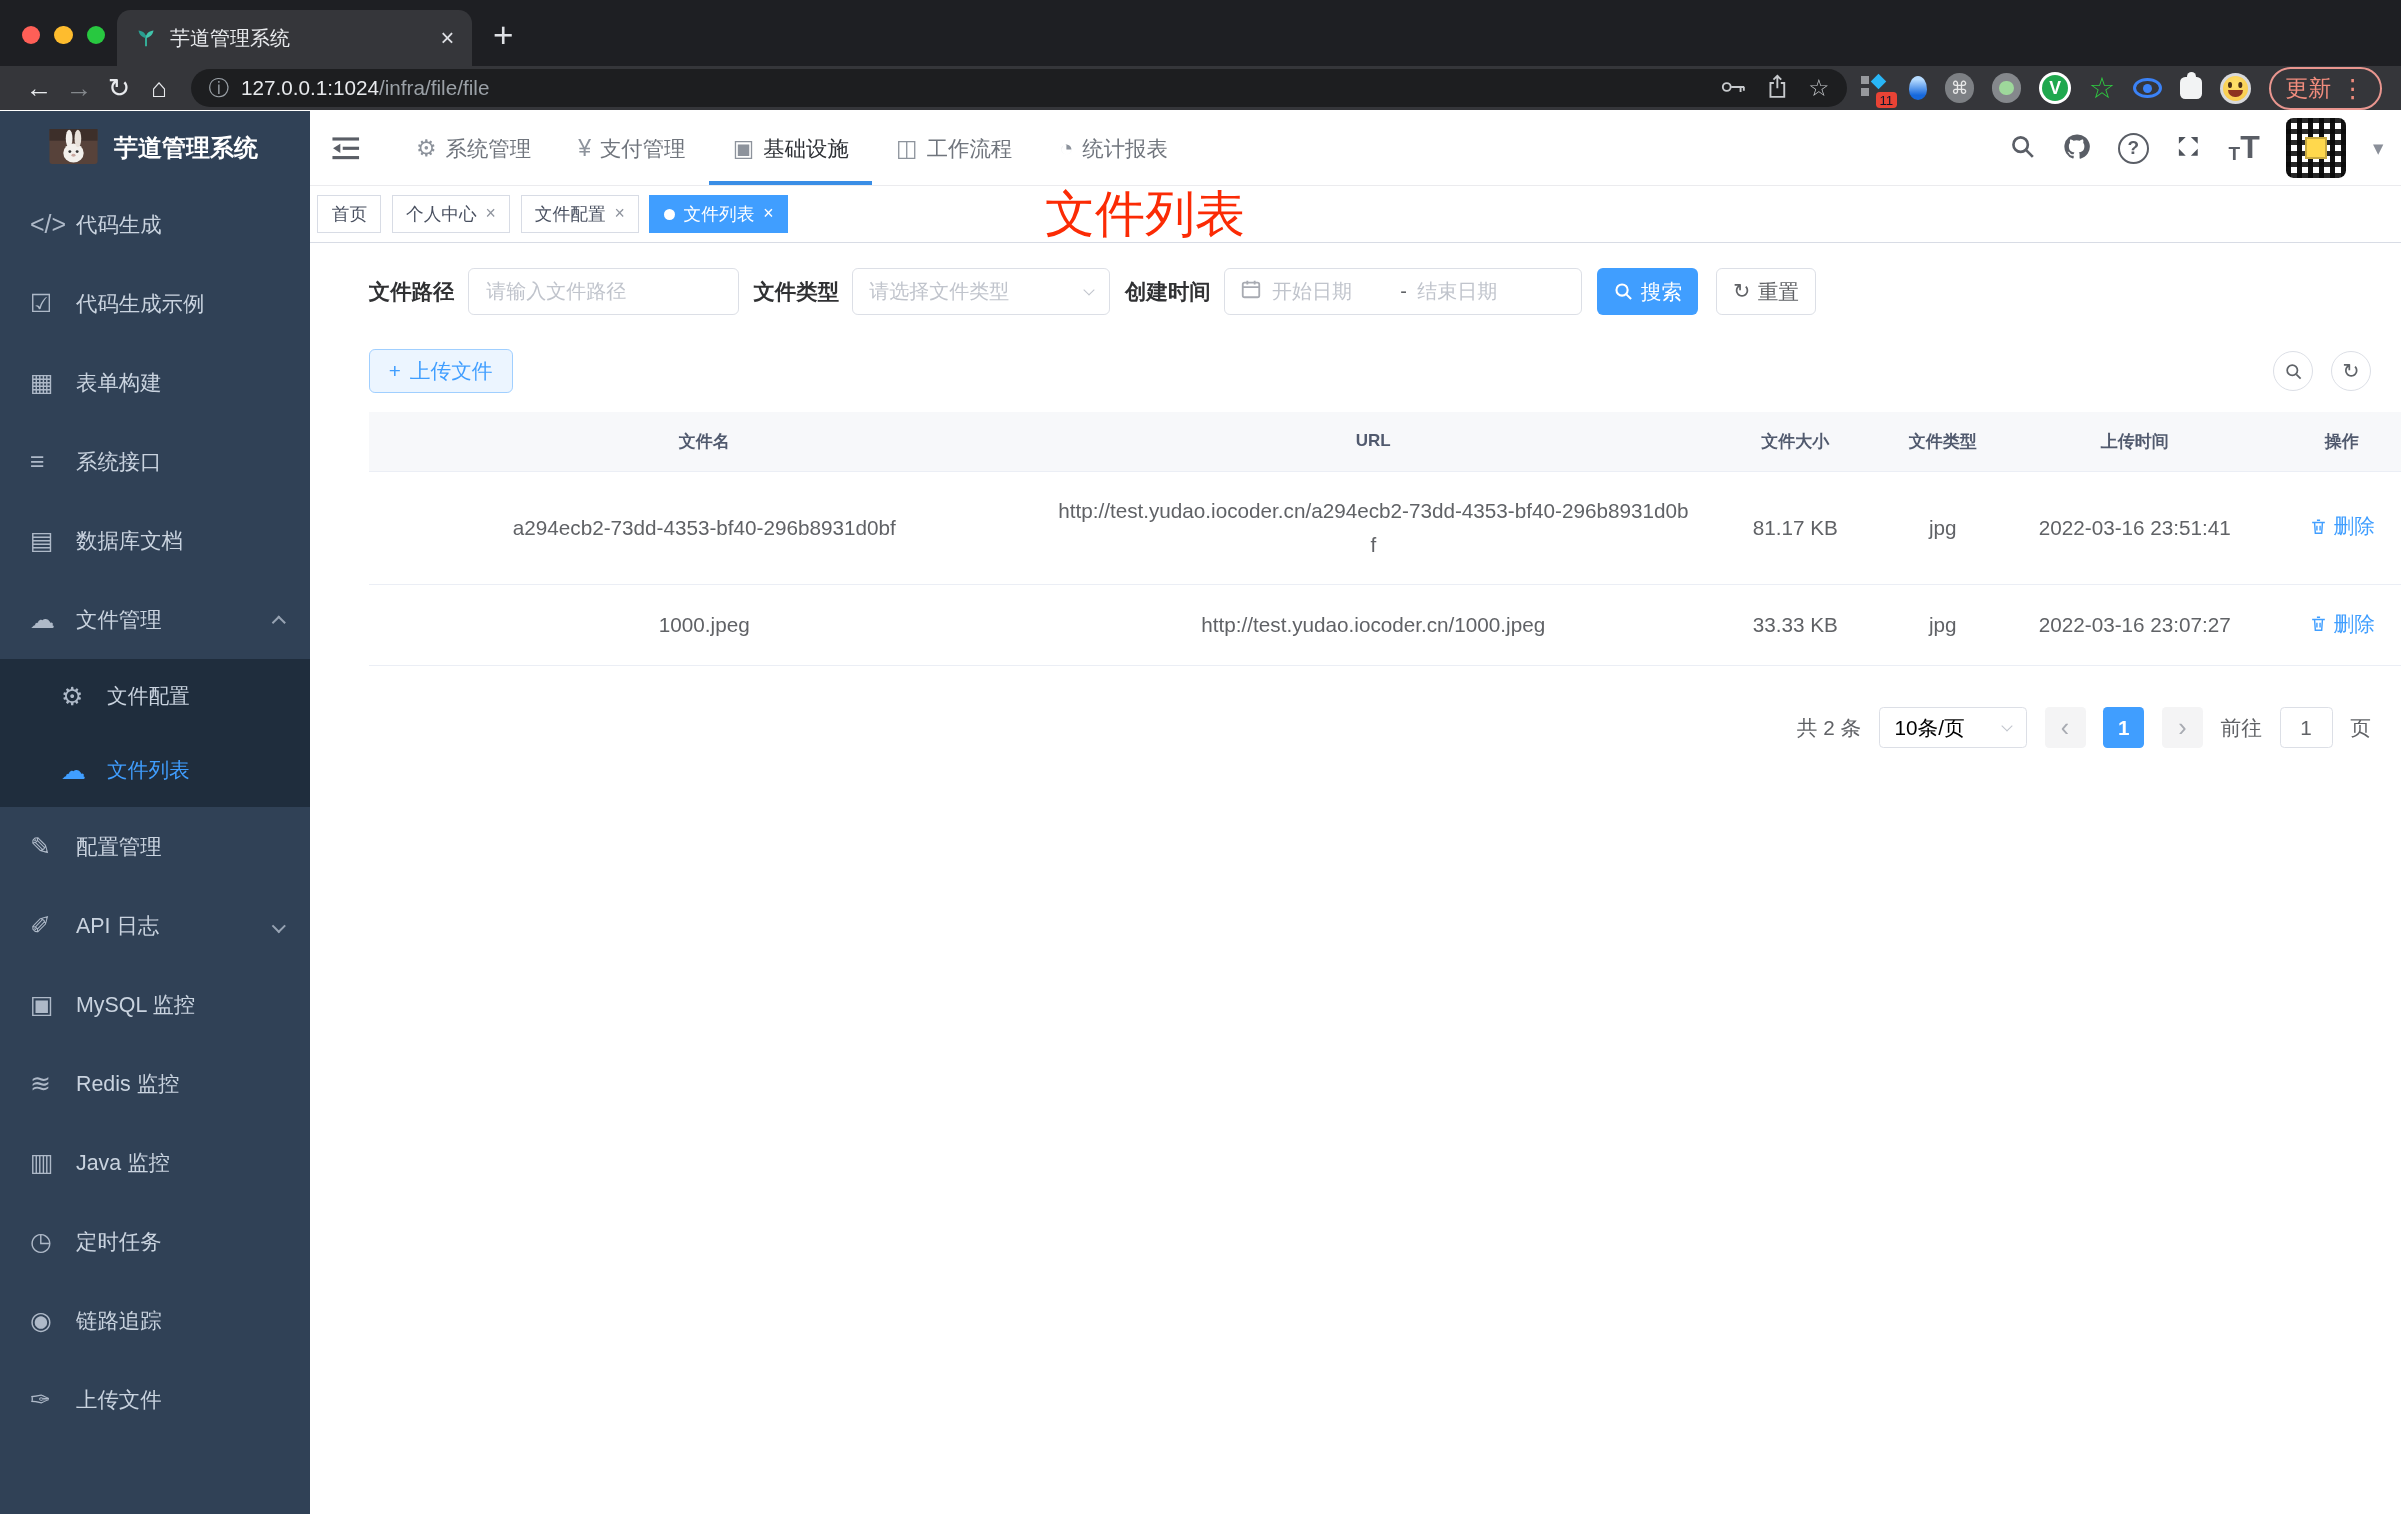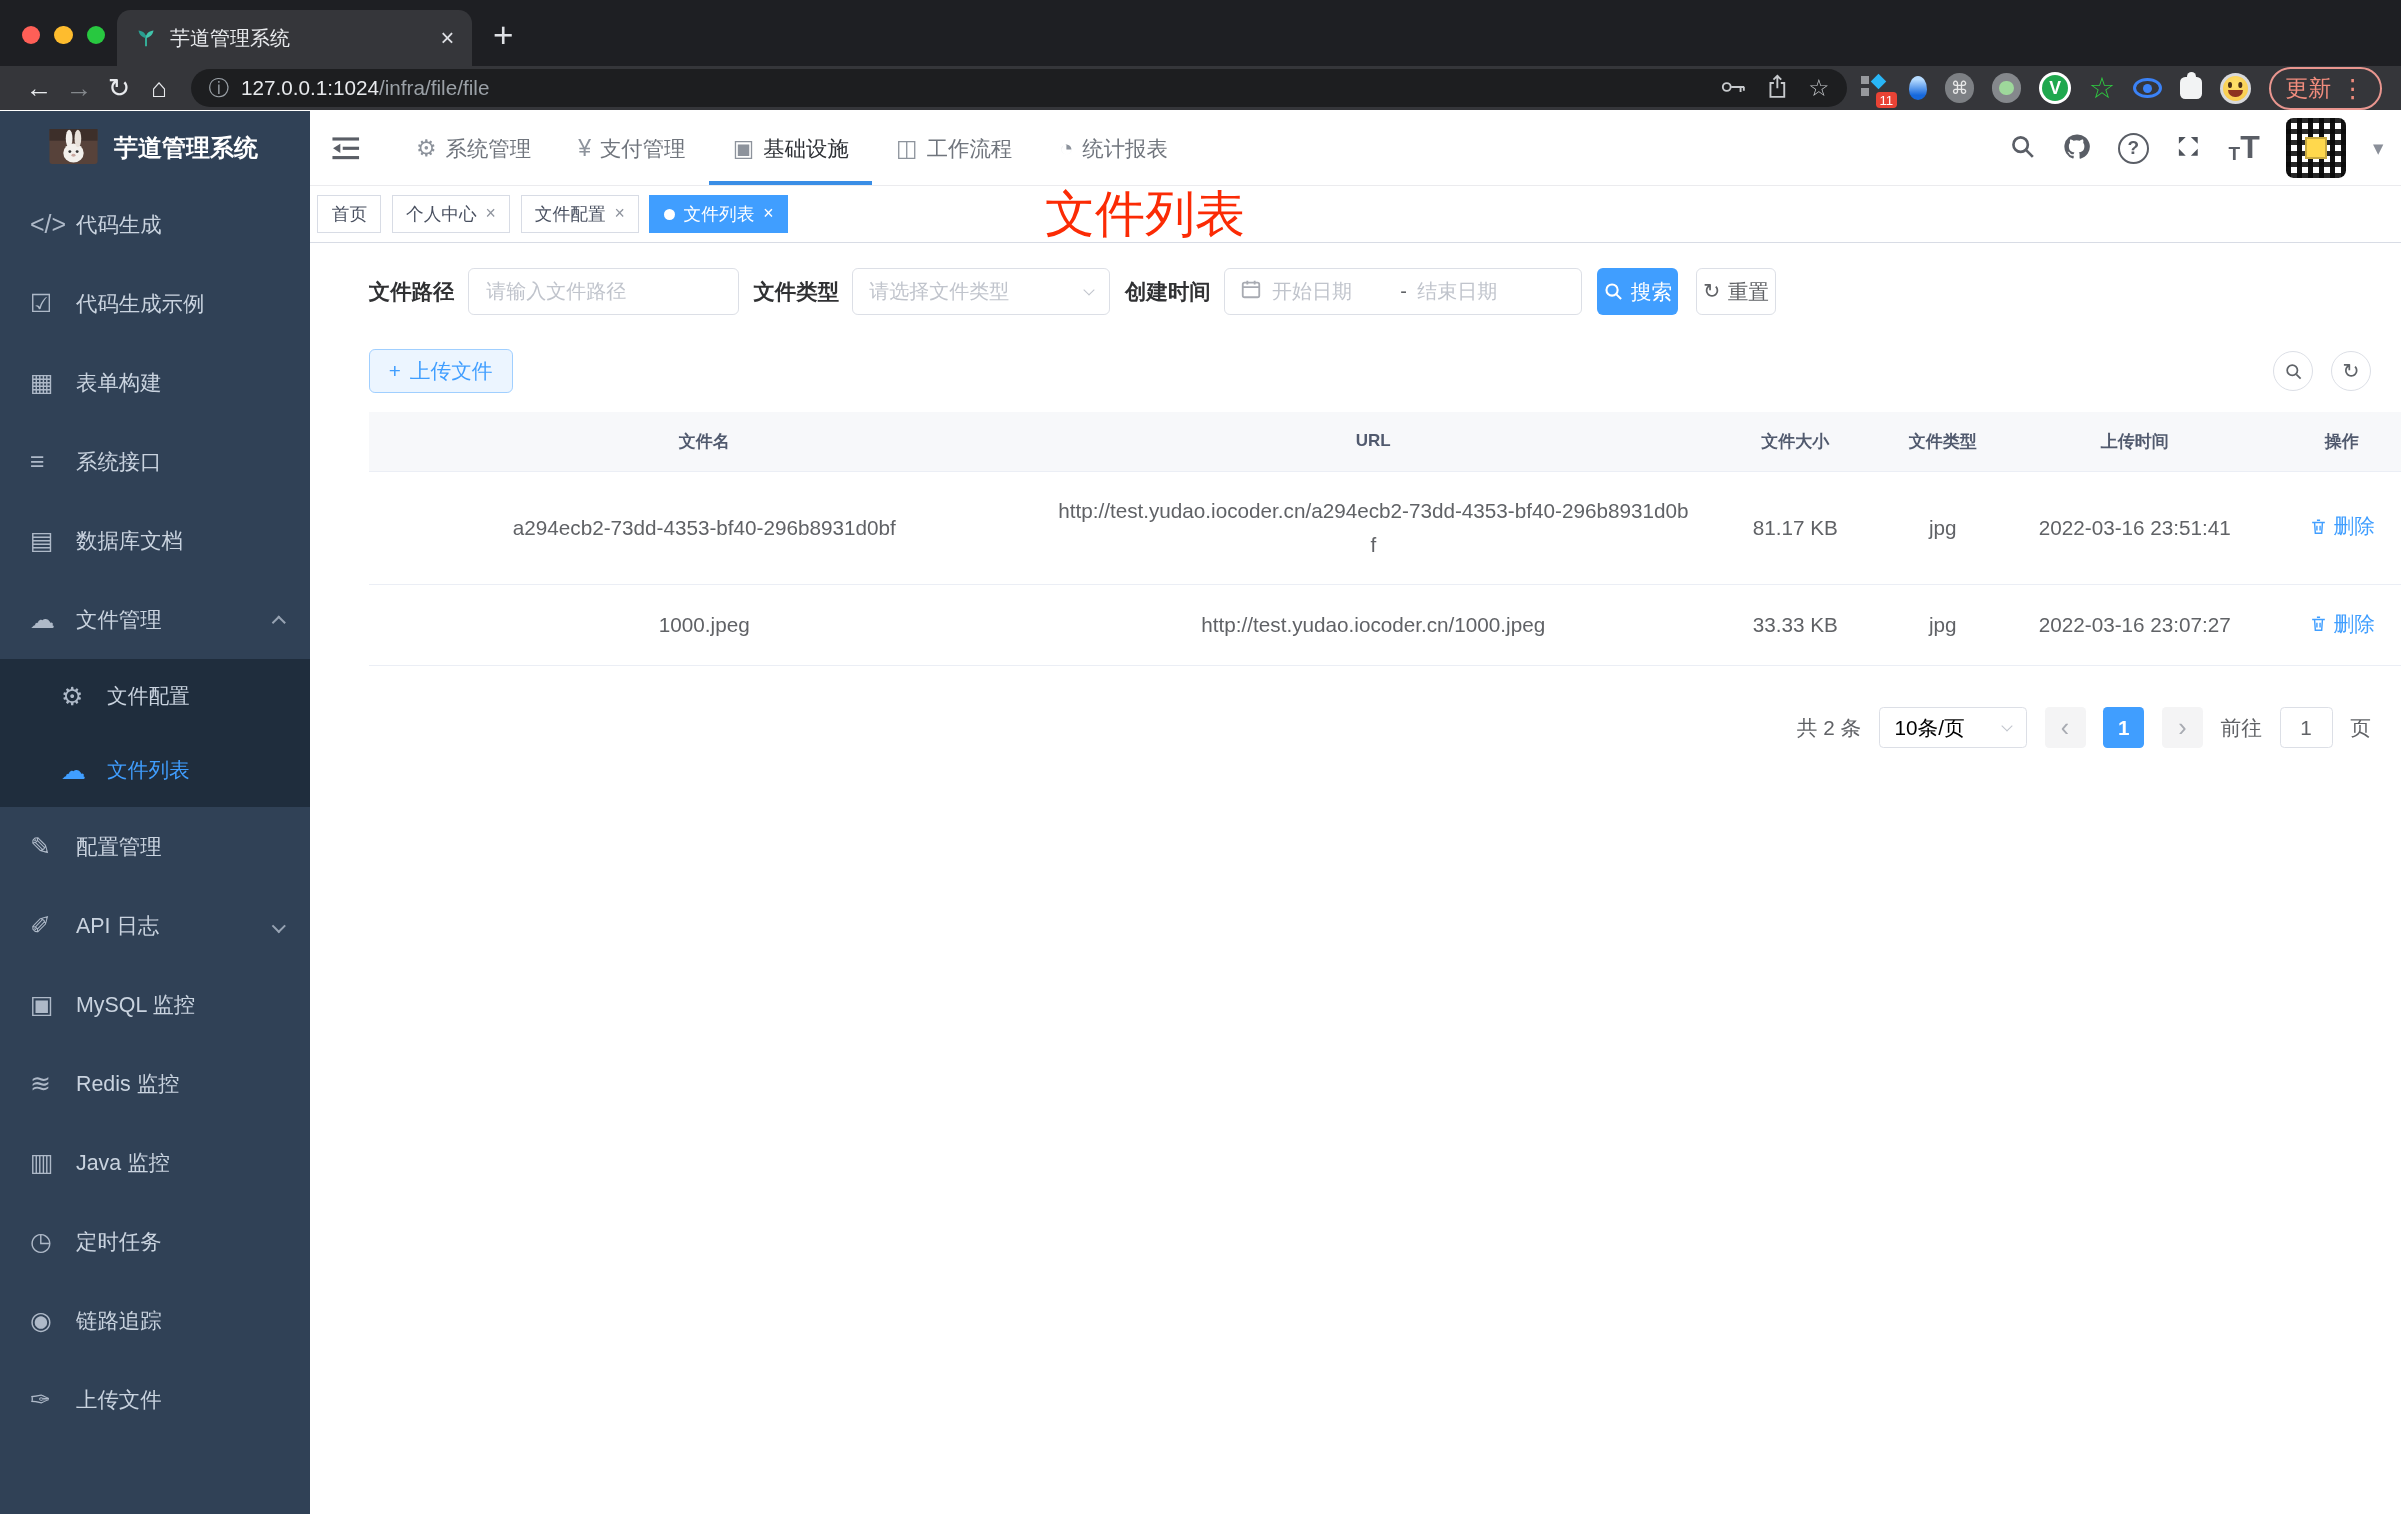--- a/index.html
+++ b/index.html
@@ -24,21 +24,21 @@
     align-items:center; padding:0 17.7px; margin:0 11.8px; }
   .info-i { color:#9aa0a6; font-size:20.7px; margin-right:11.8px; }
   .host { color:#e8eaed; font-size:20.7px; } .path { color:#9aa0a6; font-size:20.7px; }
   .pill-right { margin-left:auto; display:flex; gap:20.7px; align-items:center; }
   .star { color:#c7cacd; font-size:23.6px; }
   .exts { display:flex; align-items:center; gap:17.7px; }
   .ext1 { position:relative; width:32px; height:32px; }
   .ext1 .sq { position:absolute; left:2.2px; width:8px; height:8px; background:#97999d; }
   .ext1 .sq.s2 { top:16px; } .ext1 .sq.s1 { top:4.4px; }
   .ext1 .diam { position:absolute; left:14px; top:3.7px; width:11px; height:11px; background:#29b6f6; transform:rotate(45deg); }
-  .ext-badge { position:absolute; right:-5.9px; bottom:-4.4px; background:#e94335; color:#ffffff;
+  .ext-badge { position:absolute; right:-5.9px; bottom:-4.4px; background:#e94335; color:#0f172a;
     font-size:13.3px; border-radius:3.7px; padding:1.5px 3.7px; line-height:1; }
   .balloon { width:18.4px; height:24px; background:linear-gradient(#b5dbff 15%,#1668dc 80%);
     border-radius:50% 50% 50% 50%/56% 56% 44% 44%; }
   .cmdc { width:29.5px; height:29.5px; border-radius:50%; background:#7d8084; color:#e8e8e8;
     display:flex; align-items:center; justify-content:center; font-size:17.7px; }
   .dotc { width:29.5px; height:29.5px; border-radius:50%; background:#85888c; display:flex; align-items:center; justify-content:center; }
   .dotc .in { width:14.8px; height:14.8px; border-radius:50%; background:#9ed89b; }
   .vcirc { width:32px; height:32px; border-radius:50%; background:#fff; display:flex; align-items:center; justify-content:center; }
   .vcirc .in { width:26.6px; height:26.6px; border-radius:50%; background:#1fa84e; color:#fff;
     font-weight:bold; font-size:17.7px; display:flex; align-items:center; justify-content:center; }
@@ -115,21 +115,21 @@
   .flabel { font-weight:bold; margin-right:13.3px; white-space:nowrap; }
   .finput { width:271px; height:47px; border:0.7px solid #dcdfe6; border-radius:5.9px; padding:0 17.7px;
     font-size:20px; color:#606266; margin-right:14.8px; outline:none; font-family:inherit; }
   .finput::placeholder, .fdate input::placeholder { color:#c0c4cc; }
   .fselect { width:258px; height:47px; border:0.7px solid #dcdfe6; border-radius:5.9px; display:flex;
     align-items:center; justify-content:space-between; padding:0 16px; color:#c0c4cc; font-size:20px; margin-right:14.8px; }
   .fdate { width:358px; height:47px; border:0.7px solid #dcdfe6; border-radius:5.9px; display:flex;
     align-items:center; padding:0 14.8px; gap:10.3px; }
   .fdate input { border:none; outline:none; width:118px; font-size:20px; color:#606266; font-family:inherit; }
   .dsep { color:#606266; font-size:20px; }
-  .btn { display:flex; align-items:center; gap:7.4px; height:47px; padding:0 6px;
+  .btn { display:flex; align-items:center; gap:7.4px; height:47px; padding:0 16px;
     border-radius:5.9px; font-size:20.7px; cursor:pointer; white-space:nowrap; }
   .btn-search { background:#409eff; color:#fff; margin-left:14.8px; }
   .btn-reset { background:#fff; border:0.7px solid #dcdfe6; color:#606266; margin-left:17.7px; }
   .ric { font-size:20.7px; line-height:1; }
 
   .toolrow { margin-top:34px; display:flex; align-items:center; }
   .btn-upload { height:44px; padding:0 19px; background:#ecf5ff; border:0.7px solid #a0cfff;
     color:#409eff; border-radius:5.9px; display:flex; align-items:center; gap:8.9px; font-size:20.7px; }
   .toolrow-right { margin-left:auto; display:flex; gap:17.7px; }
   .circ { width:40px; height:40px; border-radius:50%; border:0.7px solid #dcdfe6; color:#5f6368;

